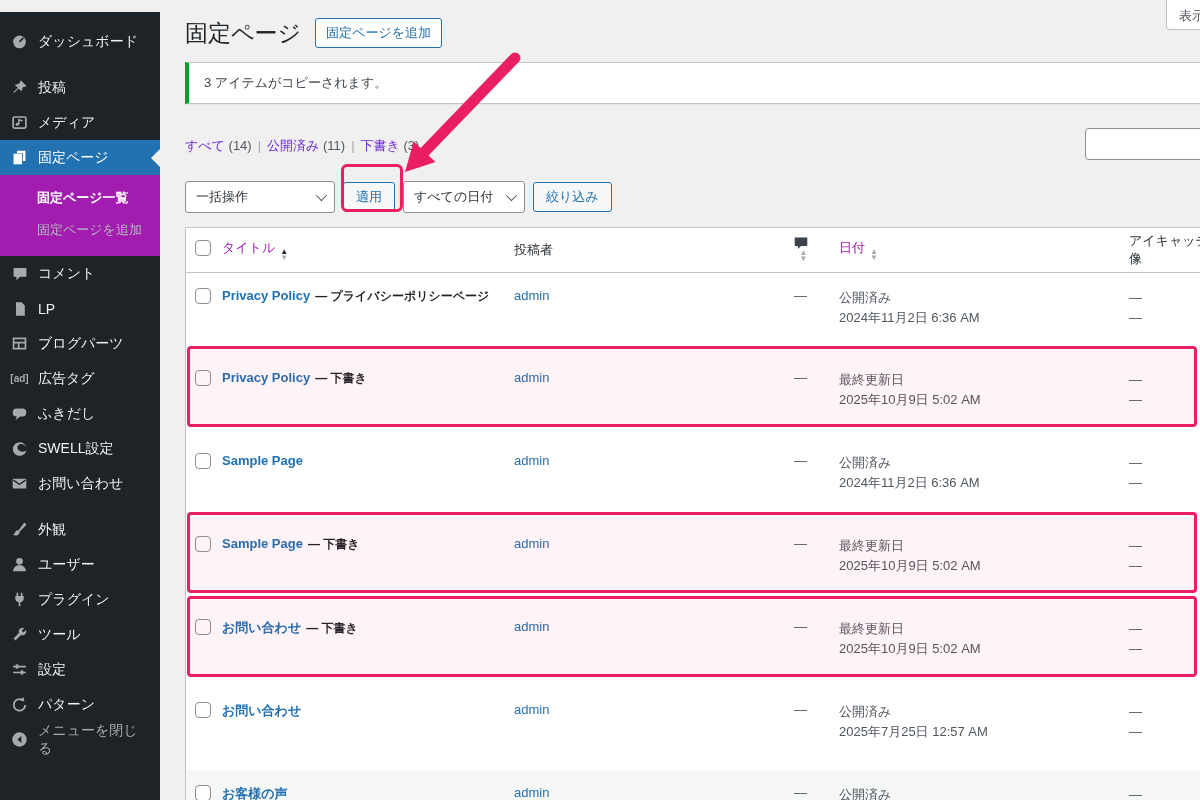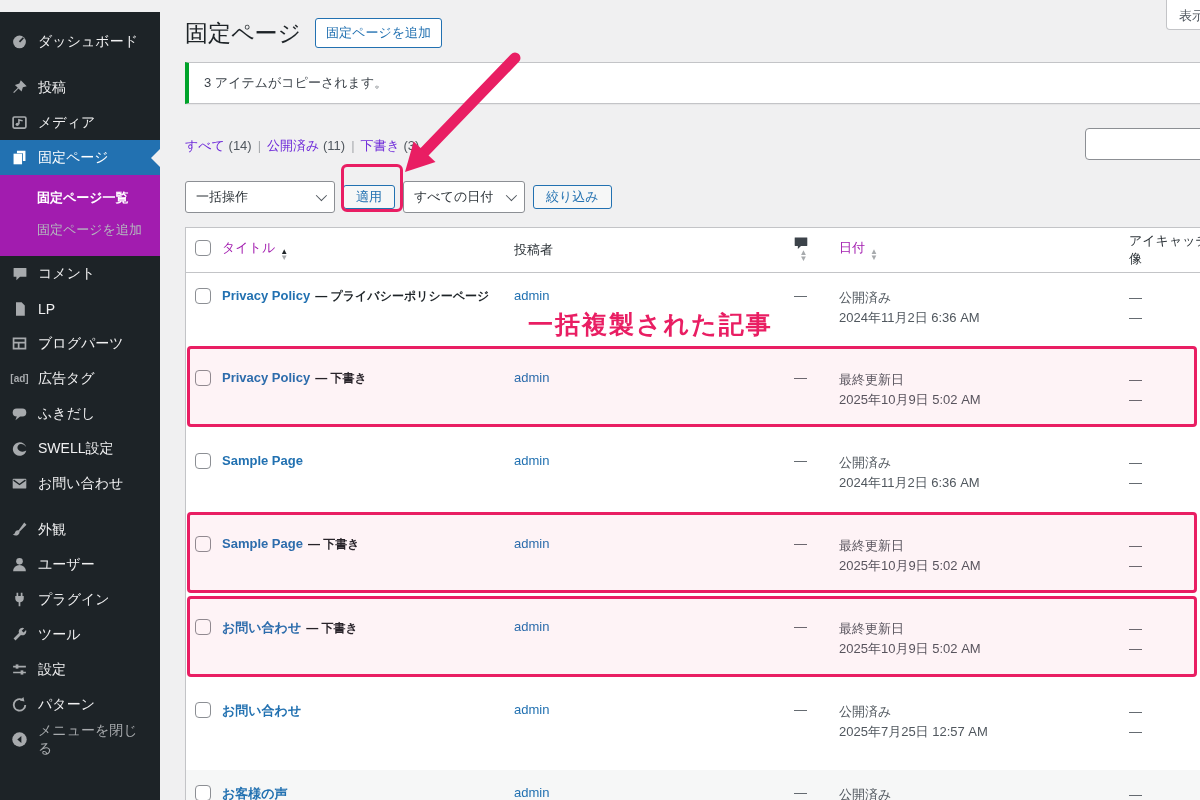--- a/index.html
+++ b/index.html
@@ -33,21 +33,21 @@
 
   .views { margin:33px 0 0 25px; font-size:13px; color:#646970; }
   .views a { color:#6d28d9; text-decoration:none; cursor:pointer;margin-top:40px; }
   .views .cnt { color:#50575e; }
   .views .sep { color:#a7aaad; margin:0 6px; }
 
   .toolbar { margin:26px 0 0 25px; display:flex; align-items:center; gap:8px; }
   .wsel { display:inline-flex; align-items:center; justify-content:space-between; min-width:150px; height:32px; background:#fff; border:1px solid #8c8f94; border-radius:3px; padding:0 10px; font-size:13px; color:#2c3338; cursor:pointer; }
   .wsel.small { min-width:122px; }
   .chev { width:8px; height:8px; border-right:1.6px solid #50575e; border-bottom:1.6px solid #50575e; transform:rotate(45deg) translateY(-2px); margin-left:10px; flex:none; }
-  .wbtn { height:24px; background:#f6f7f7; border:1px solid #2271b1; color:#2271b1; border-radius:3px; padding:0 12px; font-size:13px; cursor:pointer; }
+  .wbtn { height:30px; background:#f6f7f7; border:1px solid #2271b1; color:#2271b1; border-radius:3px; padding:0 12px; font-size:13px; cursor:pointer; }
 
   .search-box { position:absolute; left:925px; top:128px; width:290px; height:32px; background:#fff; border:1px solid #8c8f94; border-radius:4px; padding:0 8px; font-size:13px; }
 
   
   .table-wrap { margin:14px 0 0 25px; width:1055px; background:#fff; border:1px solid #c3c4c7; box-shadow:0 1px 1px rgba(0,0,0,.04); }
   table { border-collapse:collapse; table-layout:fixed; width:1055px; font-size:13px; }
   thead tr { height:44px; }
   thead th { border-bottom:1px solid #c3c4c7; text-align:left; font-weight:400; vertical-align:middle; padding:0 8px; color:#2c3338; }
   th.col-title a, th.col-date a { color:#a21caf; text-decoration:none; cursor:pointer; }
   tbody tr { height:83px; }
@@ -406,19 +406,18 @@
     </table>
   </div>
 
   <div class="ann hl-apply"></div>
 
   <svg class="ann ann-arrow" width="200" height="150" viewBox="0 0 200 150">
     <line x1="155" y1="18" x2="64.6" y2="111.7" stroke="var(--pink)" stroke-width="11" stroke-linecap="round"></line>
     <polygon points="45,132 75.5,122 53.7,101.4" fill="var(--pink)"></polygon>
   </svg>
 
-  <div class="ann ann-label">一括複製された記事</div>
 
   <div class="ann row-hl" style="top:346px;height:81px;"></div>
   <div class="ann row-hl" style="top:512px;height:81px;"></div>
   <div class="ann row-hl" style="top:596px;height:81px;"></div>
 
 </div>
 
 </body></html>

